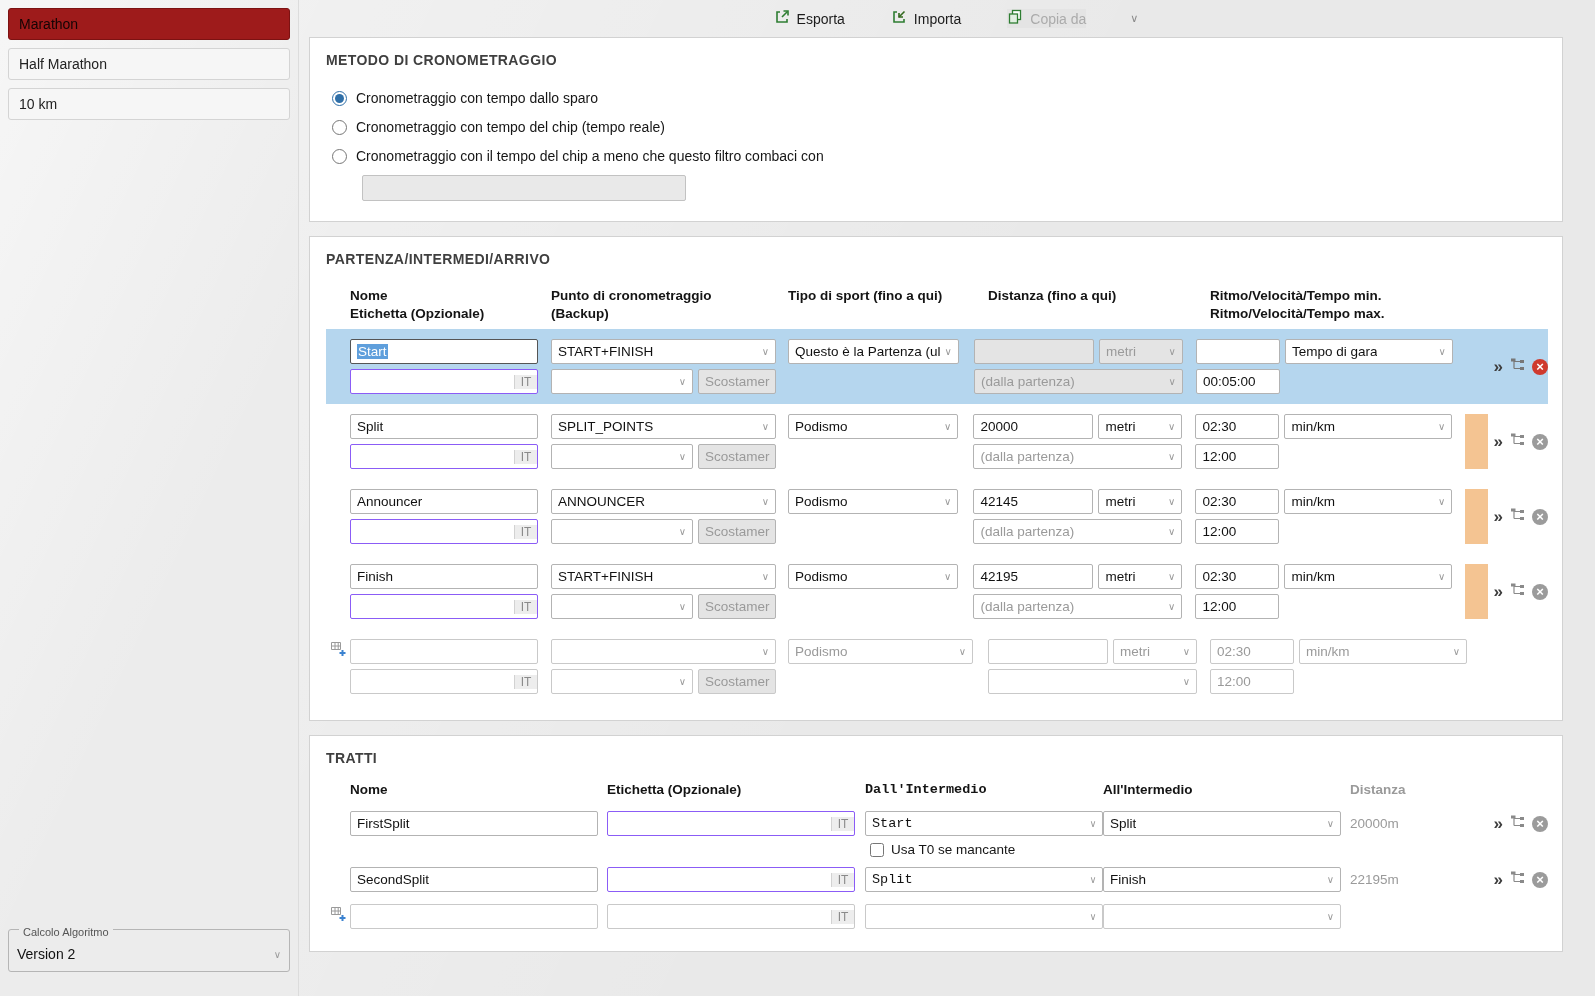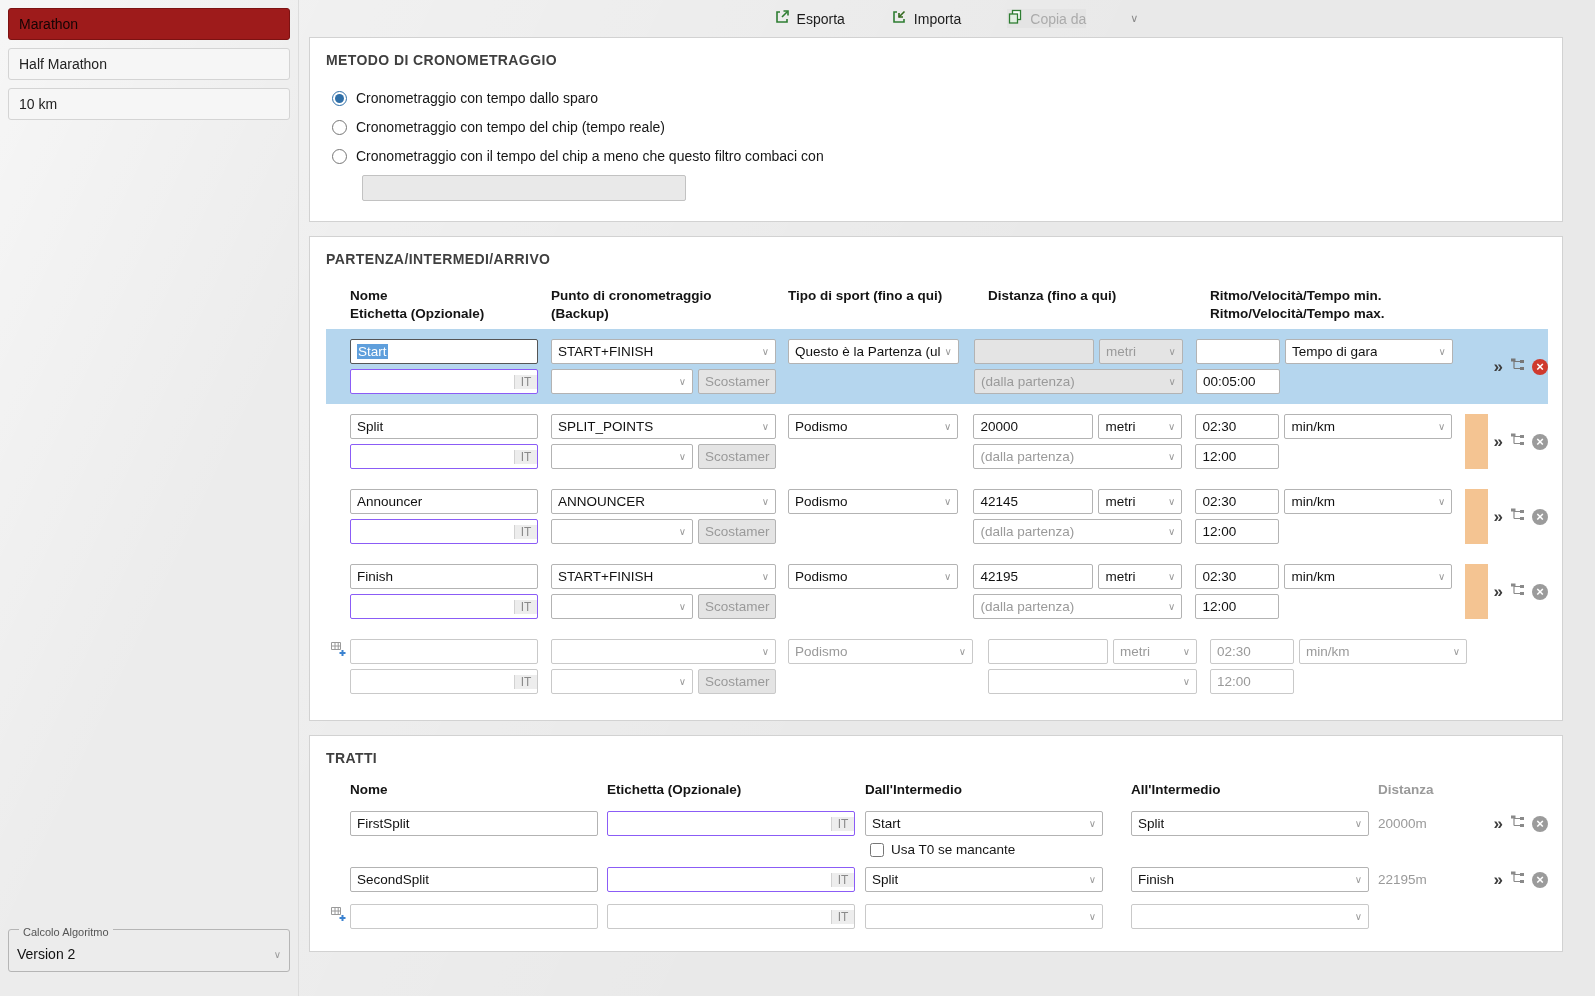--- a/index.html
+++ b/index.html
@@ -90,21 +90,21 @@
   .newrow .input, .newrow .select, .newrow .itwrap { border-color:#c9c9c9; color:#9a9a9a; }
   .addicon { position:absolute; left:4px; top:12px; }
 
   
   .card.lg { padding:14px 0 16px; }
   .thead { display:flex; margin:16px 14px 8px 16px; padding-left:24px;
     font-size:13.5px; font-weight:bold; color:#141414; }
   .trow { display:flex; align-items:flex-start; margin:0 14px 0 16px;
     padding:6px 0 6px 24px; position:relative; }
   .tc-name{width:248px;margin-right:9px;} .tc-label{width:248px;margin-right:10px;}
-  .tc-from{width:238px;margin-right:28px;} .tc-to{width:238px;margin-right:9px;}
+  .tc-from{width:238px;margin-right:0;font-family:Liberation Mono, monospace;} .tc-to{width:238px;margin-right:9px;}
   .tc-dist{width:110px;}
   .th-dist { color:#9a9a9a; }
   .t-dist { line-height:25px; font-size:13.5px; color:#9a9a9a; }
   .t-icons { margin-left:auto; display:flex; align-items:center; gap:7px; height:25px; }
   .t-check { margin:0 0 4px 560px; display:flex; align-items:center; gap:7px;
     font-size:13.5px; color:#161616; }
   .t-check input { width:14px; height:14px; margin:0; }
 </style>
 </head>
 <body>

